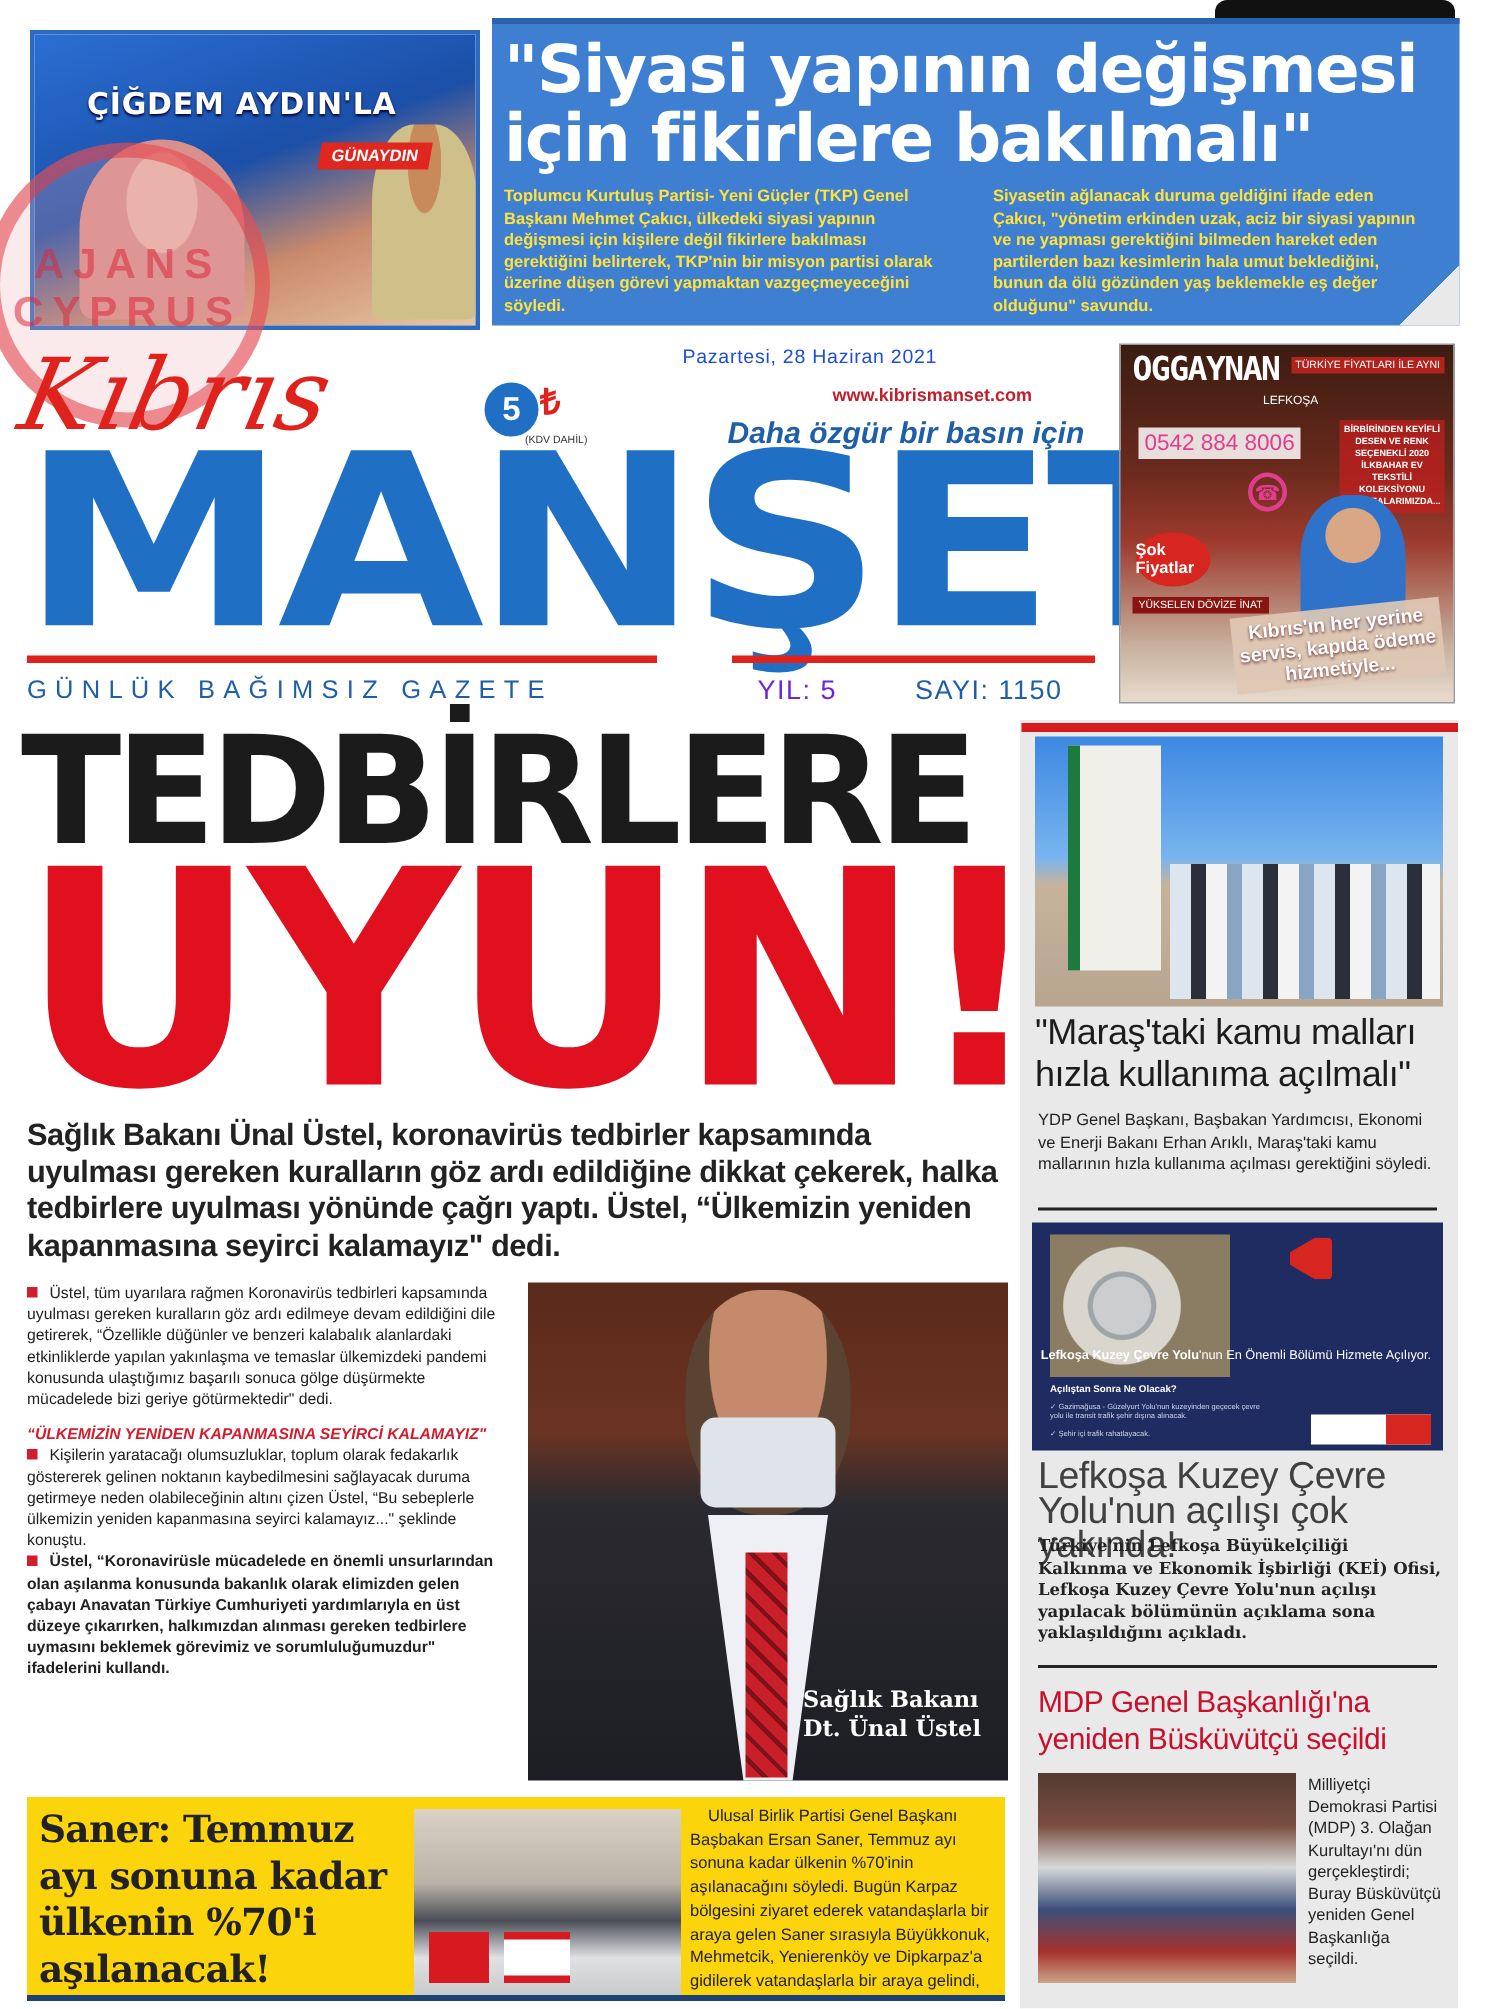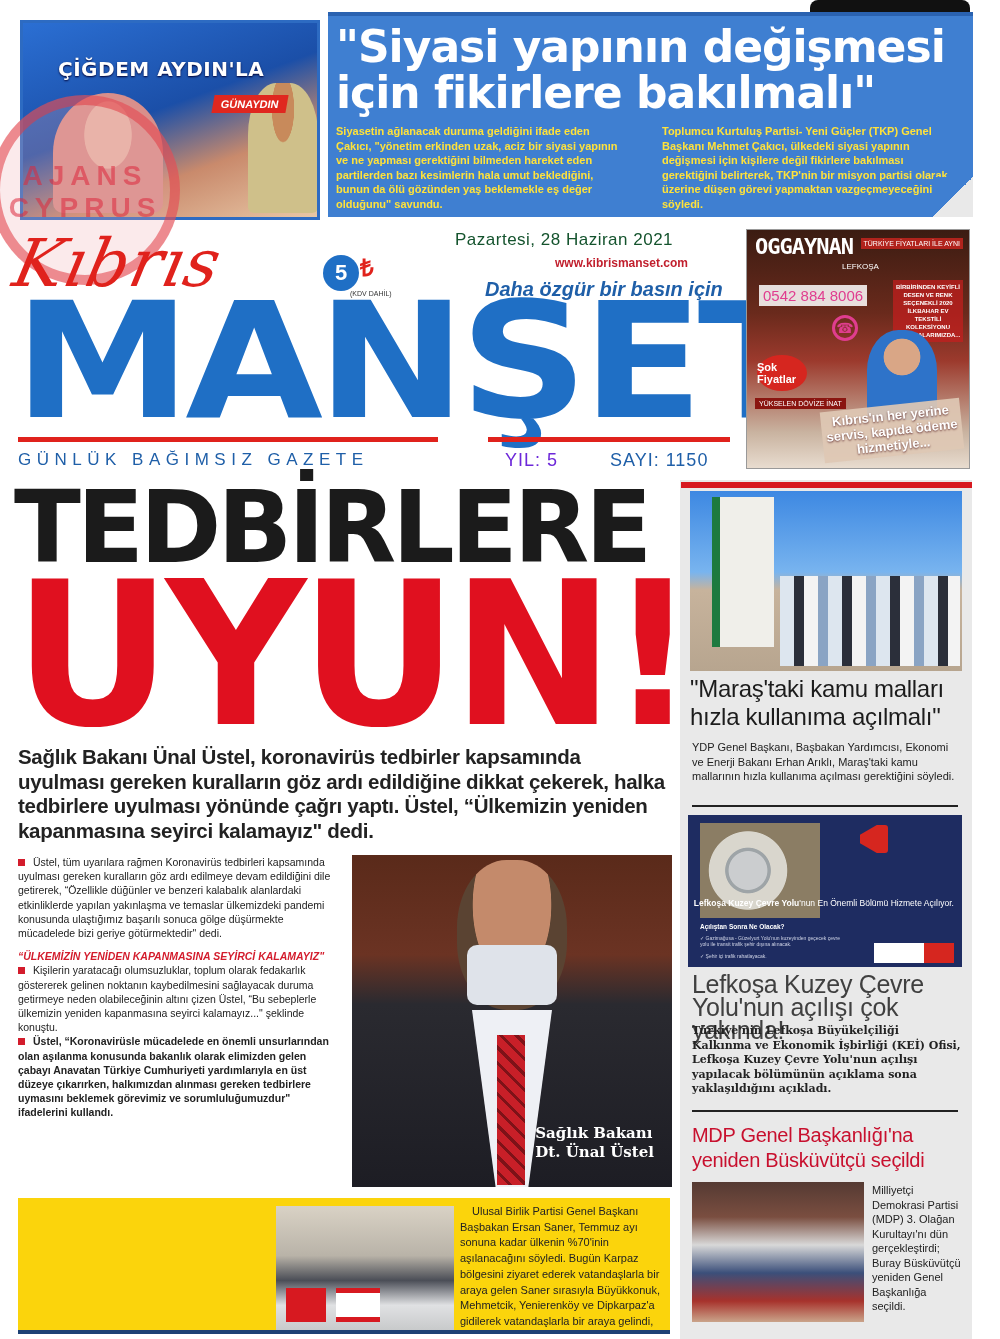--- a/index.html
+++ b/index.html
@@ -13,21 +13,21 @@
 .person2{position:absolute;left:225px;top:60px;width:70px;height:130px;background:radial-gradient(ellipse at 50% 20%,#c88a5b 0 22%,#cfc08a 23% 100%);border-radius:40% 40% 6px 6px}
 .stamp{left:-10px;top:95px;width:190px;height:190px;border:10px solid rgba(225,60,70,.55);border-radius:50%;background:rgba(240,170,175,.25)}
 .stamp-text{position:absolute;width:100%;text-align:center;top:55px;font-weight:bold;font-size:28px;color:rgba(220,40,60,.55);letter-spacing:6px}
 .blue-box{left:328px;top:12px;width:645px;height:205px;background:#3f7fd1;border-top:4px solid #2a62b0}
 .blue-tab{left:810px;top:0;width:160px;height:14px;background:#111;border-radius:8px 8px 0 0}
 .blue-head{position:absolute;left:8px;top:8px;right:8px;color:#fff;font-weight:bold;font-size:44px;line-height:46px;font-family:"DejaVu Sans",sans-serif;letter-spacing:-1px}
 .blue-cols{position:absolute;left:8px;top:108px;right:25px;display:flex;gap:40px}
 .blue-cols p{flex:1;color:#ffe23a;font-weight:bold;font-size:11px;line-height:14.5px}
 .page-curl{right:0;bottom:0;width:40px;height:40px;background:linear-gradient(135deg,#3f7fd1 50%,#e9e9e9 50%)}
 
-.date{left:455px;top:230px;color:#14532d;font-size:17px;letter-spacing:.5px}
+.date{left:455px;top:230px;color:#1d4ed8;font-size:13px;letter-spacing:.5px}
 .url{left:555px;top:256px;color:#c11f2d;font-size:12px;font-weight:bold}
 .slogan{left:485px;top:278px;color:#1f5fa8;font-size:20px;font-weight:bold;font-style:italic}
 .kibris{left:15px;top:225px;color:#e0221c;font-size:66px;font-style:italic;font-family:"DejaVu Serif",serif;transform:skewX(-12deg);letter-spacing:1px}
 .price{left:323px;top:255px;width:36px;height:36px;border-radius:50%;background:#1f6fc5;color:#fff;font-weight:bold;font-size:22px;text-align:center;line-height:36px}
 .lira{left:360px;top:250px;color:#e0221c;font-weight:bold;font-size:24px}
 .kdv{left:350px;top:290px;font-size:7px;color:#333;text-align:center;line-height:8px}
 .manset{left:14px;top:290px;width:720px;color:#1f6fc5;font-weight:900;font-size:178px;line-height:160px;font-family:"DejaVu Sans",sans-serif;letter-spacing:-6px;transform:scaleY(.9);transform-origin:top left}
 .red-line{top:437px;height:5px;background:#e0221c}
 .subtitle{left:18px;top:450px;color:#1f5fa8;font-size:17px;letter-spacing:5.5px}
 .yil{left:505px;top:450px;color:#6d28d9;font-size:18px;letter-spacing:1px}
@@ -100,22 +100,22 @@
   <div class="show-tag">GÜNAYDIN</div>
 </div>
 <div class="abs stamp">
   <div class="stamp-text">AJANS CYPRUS</div>
 </div>
 
 <div class="abs blue-tab"></div>
 <div class="abs blue-box">
   <div class="blue-head">"Siyasi yapının değişmesi için fikirlere bakılmalı"</div>
   <div class="blue-cols">
+    <p>Toplumcu Kurtuluş Partisi- Yeni Güçler (TKP) Genel Başkanı Mehmet Çakıcı, ülkedeki siyasi yapının değişmesi için kişilere değil fikirlere bakılması gerektiğini belirterek, TKP'nin bir misyon partisi olarak üzerine düşen görevi yapmaktan vazgeçmeyeceğini söyledi.</p>
     <p>Siyasetin ağlanacak duruma geldiğini ifade eden Çakıcı, "yönetim erkinden uzak, aciz bir siyasi yapının ve ne yapması gerektiğini bilmeden hareket eden partilerden bazı kesimlerin hala umut beklediğini, bunun da ölü gözünden yaş beklemekle eş değer olduğunu" savundu.</p>
-    <p>Toplumcu Kurtuluş Partisi- Yeni Güçler (TKP) Genel Başkanı Mehmet Çakıcı, ülkedeki siyasi yapının değişmesi için kişilere değil fikirlere bakılması gerektiğini belirterek, TKP'nin bir misyon partisi olarak üzerine düşen görevi yapmaktan vazgeçmeyeceğini söyledi.</p>
   </div>
   <div class="abs page-curl"></div>
 </div>
 
 <div class="abs kibris">Kıbrıs</div>
 <div class="abs price">5</div>
 <div class="abs lira">₺</div>
 <div class="abs kdv">(KDV DAHİL)</div>
 <div class="abs date">Pazartesi, 28 Haziran 2021</div>
 <div class="abs url">www.kibrismanset.com</div>
@@ -156,20 +156,21 @@
   <div class="m-tie"></div>
   <div class="m-head"></div>
   <div class="m-mask"></div>
   <div class="caption">
     <div>Sağlık Bakanı</div>
     <div>Dt. Ünal Üstel</div>
   </div>
 </div>
 
 <div class="abs yellow-box">
+  <div class="saner-head">Saner: Temmuz ayı sonuna kadar ülkenin %70'i aşılanacak!</div>
   <div class="saner-photo">
     <div class="flag-tr"></div>
     <div class="flag-kktc"></div>
   </div>
   <div class="saner-text">Ulusal Birlik Partisi Genel Başkanı Başbakan Ersan Saner, Temmuz ayı sonuna kadar ülkenin %70'inin aşılanacağını söyledi. Bugün Karpaz bölgesini ziyaret ederek vatandaşlarla bir araya gelen Saner sırasıyla Büyükkonuk, Mehmetcik, Yenierenköy ve Dipkarpaz'a gidilerek vatandaşlarla bir araya gelindi,</div>
 </div>
 
 <div class="abs right-col"></div>
 <div class="abs right-top-rule"></div>
 <div class="abs maras-photo">

